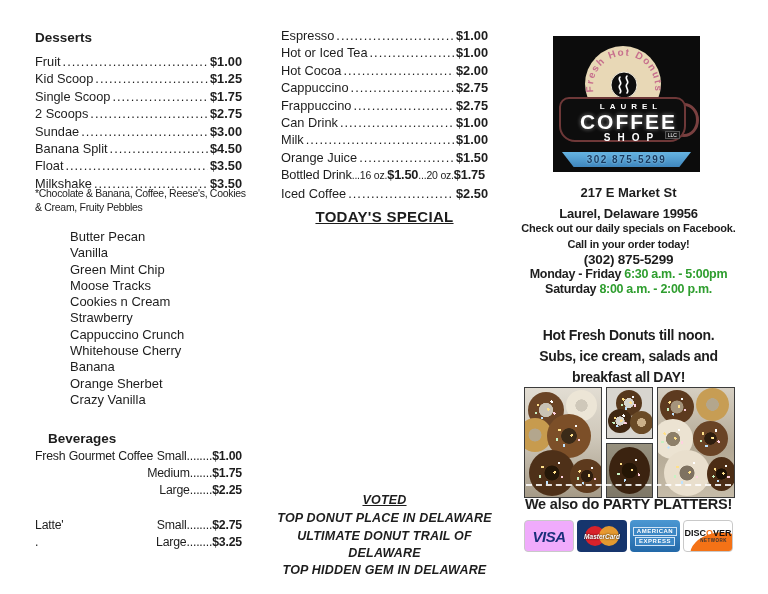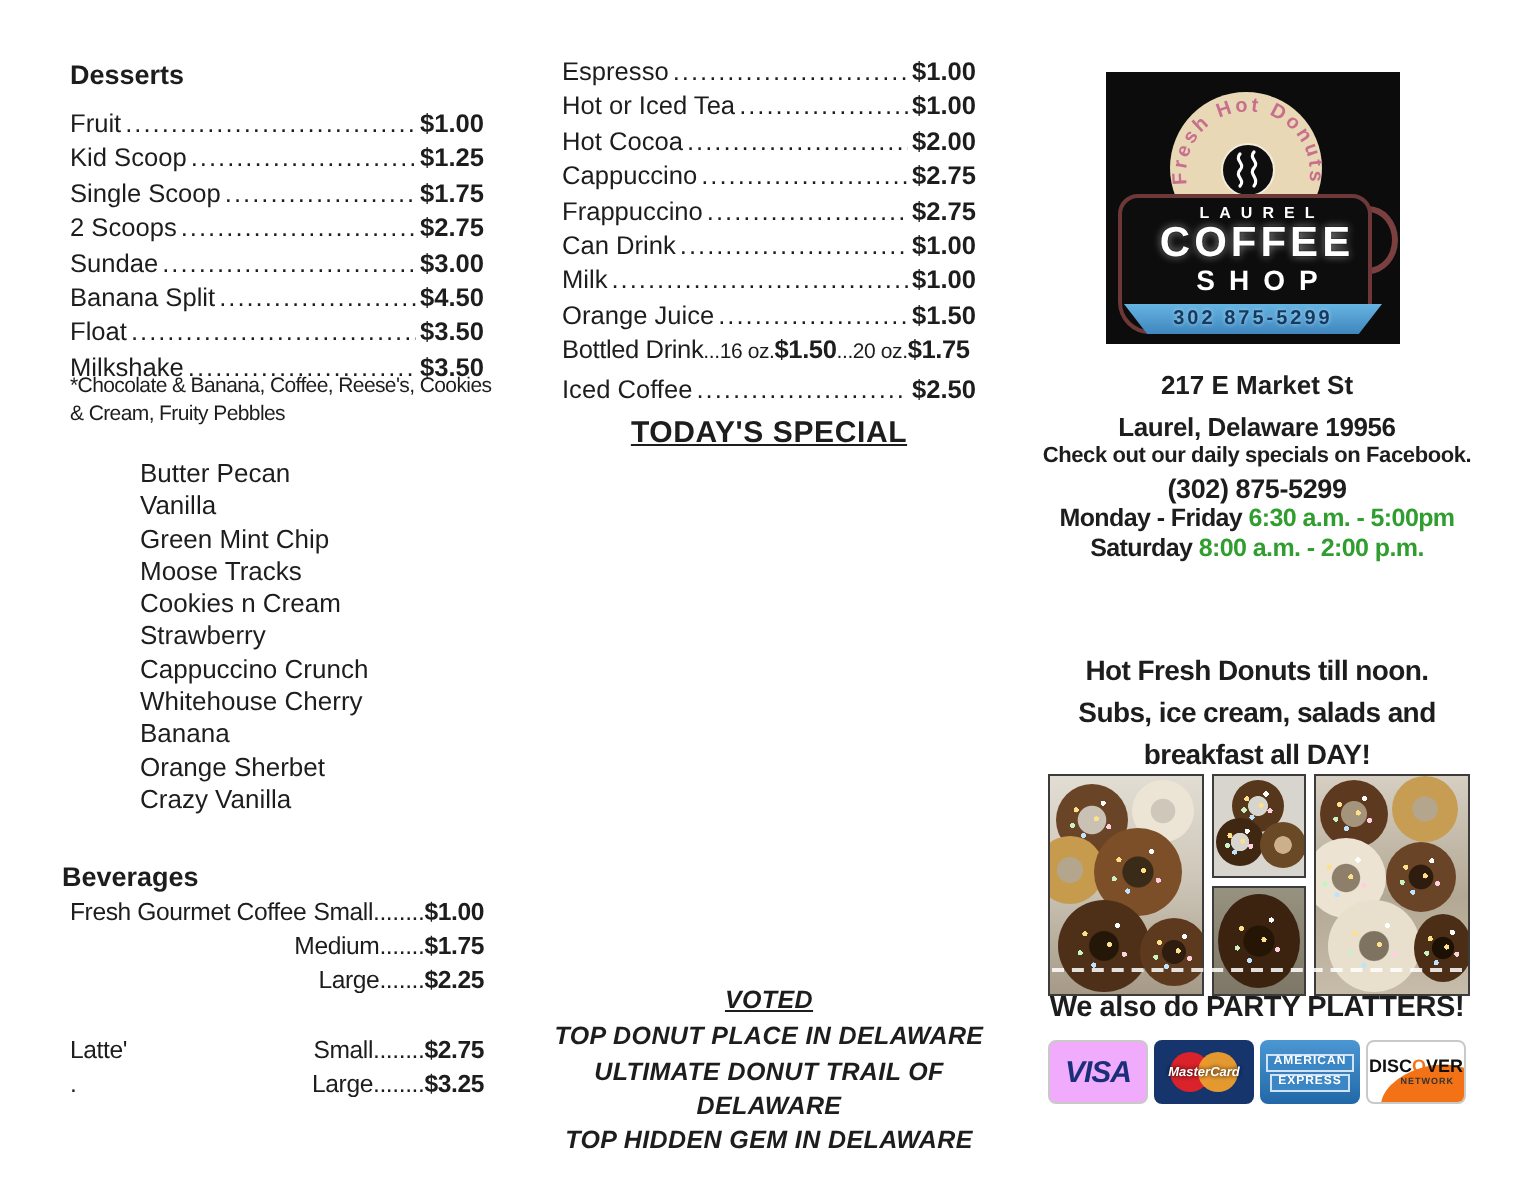--- a/index.html
+++ b/index.html
@@ -17,46 +17,46 @@
   .bottled .seg-s{font-size:10.5px;}
   .bottled .seg-b{font-weight:bold;}
   .bottled{letter-spacing:-0.2px;}
 
   
   #desserts-sec{left:35px;top:30px;width:207px;}
   .note{left:35px;top:186px;width:214px;font-size:10.5px;line-height:14px;letter-spacing:-0.3px;margin:0;}
   #flavors-head{left:35px;top:211px;width:230px;}
   #flavor-list{left:70px;top:229px;width:180px;}
   .flavor{font-size:13px;line-height:16.3px;}
-  #bev-head{left:20px;top:431px;width:207px;padding-left:11px;}
+  #bev-head{left:37px;top:431px;width:207px;padding-left:11px;}
   #bev-list{left:35px;top:448px;width:207px;}
   .bev-row{display:flex;align-items:baseline;font-size:12.3px;line-height:17.2px;white-space:nowrap;letter-spacing:-0.2px;}
   .bev-spacer{flex:1;}
   .bev-price{font-weight:bold;}
   .bev-gap{margin-top:17px;}
 
   
   #drink-list{left:281px;top:27px;width:207px;}
   .special{left:281px;top:208px;width:207px;text-align:center;font-size:15px;font-weight:bold;
            text-decoration:underline;letter-spacing:0.3px;}
   .voted{left:266px;top:492px;width:237px;text-align:center;font-style:italic;font-weight:bold;
          font-size:12.5px;line-height:17.3px;letter-spacing:0.2px;}
   .voted-title{text-decoration:underline;margin-bottom:1px;}
 
   
   .logo{left:553px;top:36px;width:147px;height:136px;background:#0c0c0c;}
   .logo svg{position:absolute;left:0;top:0;}
   .cup-handle{position:absolute;left:116px;top:67px;width:30px;height:34px;border:3px solid #7a4040;
               border-radius:50%;box-sizing:border-box;}
-  .cup{position:absolute;left:6px;top:61px;width:127px;height:70px;box-sizing:border-box;background:#0d0d0d;
+  .cup{position:absolute;left:6px;top:61px;width:127px;height:45px;box-sizing:border-box;background:#0d0d0d;
        border:2px solid #6e3838;border-radius:10px 10px 16px 16px;text-align:center;z-index:2;padding-left:12px;}
   .cup-l1{margin-top:3px;font-size:8px;letter-spacing:5px;color:#fff;font-weight:bold;text-indent:5px;}
   .cup-l2{font-size:21px;font-weight:bold;color:#fff;letter-spacing:2px;line-height:21px;
           text-shadow:0 0 1px #000,0 0 4px rgba(255,255,255,.55);}
-  .cup-l3{font-size:14px;letter-spacing:7px;color:#fff;font-weight:bold;text-indent:7px;}
+  .cup-l3{font-size:10px;letter-spacing:7px;color:#fff;font-weight:bold;text-indent:7px;}
   .cup-llc{position:absolute;right:4px;bottom:1px;font-size:5px;color:#fff;background:#1a1a1a;
            border:1px solid #555;padding:0 2px;line-height:6px;}
   .banner{position:absolute;left:9px;top:116px;width:129px;height:15px;z-index:3;
           background:linear-gradient(180deg,#66b4e2,#3f86bd);clip-path:polygon(0 0,100% 0,91% 100%,9% 100%);
           display:flex;align-items:center;justify-content:center;font-size:10px;font-weight:bold;
           color:#17395f;letter-spacing:1.5px;text-shadow:0 0 2px #a7d8f2;}
 
   
   #address-block{left:506px;top:185px;width:245px;text-align:center;font-weight:bold;letter-spacing:-0.2px;}
   .addr{font-size:13px;line-height:15.2px;}
@@ -315,20 +315,21 @@
     </div>
     <div class="banner">
       <span>302 875-5299</span>
     </div>
   </div>
 
   <div class="abs" id="address-block">
       <div class="addr addr-0">217 E Market St</div>
       <div class="addr addr-1">Laurel, Delaware 19956</div>
       <div class="addr addr-2">Check out our daily specials on Facebook.</div>
+      <div class="addr addr-3">Call in your order today!</div>
       <div class="addr addr-4">(302) 875-5299</div>
       <div class="hours-line"><span>Monday - Friday </span><span style="color: rgb(47, 158, 47);">6:30 a.m. - 5:00pm</span></div>
       <div class="hours-line"><span>Saturday </span><span style="color: rgb(47, 158, 47);">8:00 a.m. - 2:00 p.m.</span></div>
     </div>
   <div class="abs" id="tagline-block">
       <div class="tag-line">Hot Fresh Donuts till noon.</div>
       <div class="tag-line">Subs, ice cream, salads and</div>
       <div class="tag-line">breakfast all DAY!</div>
     </div>
 

